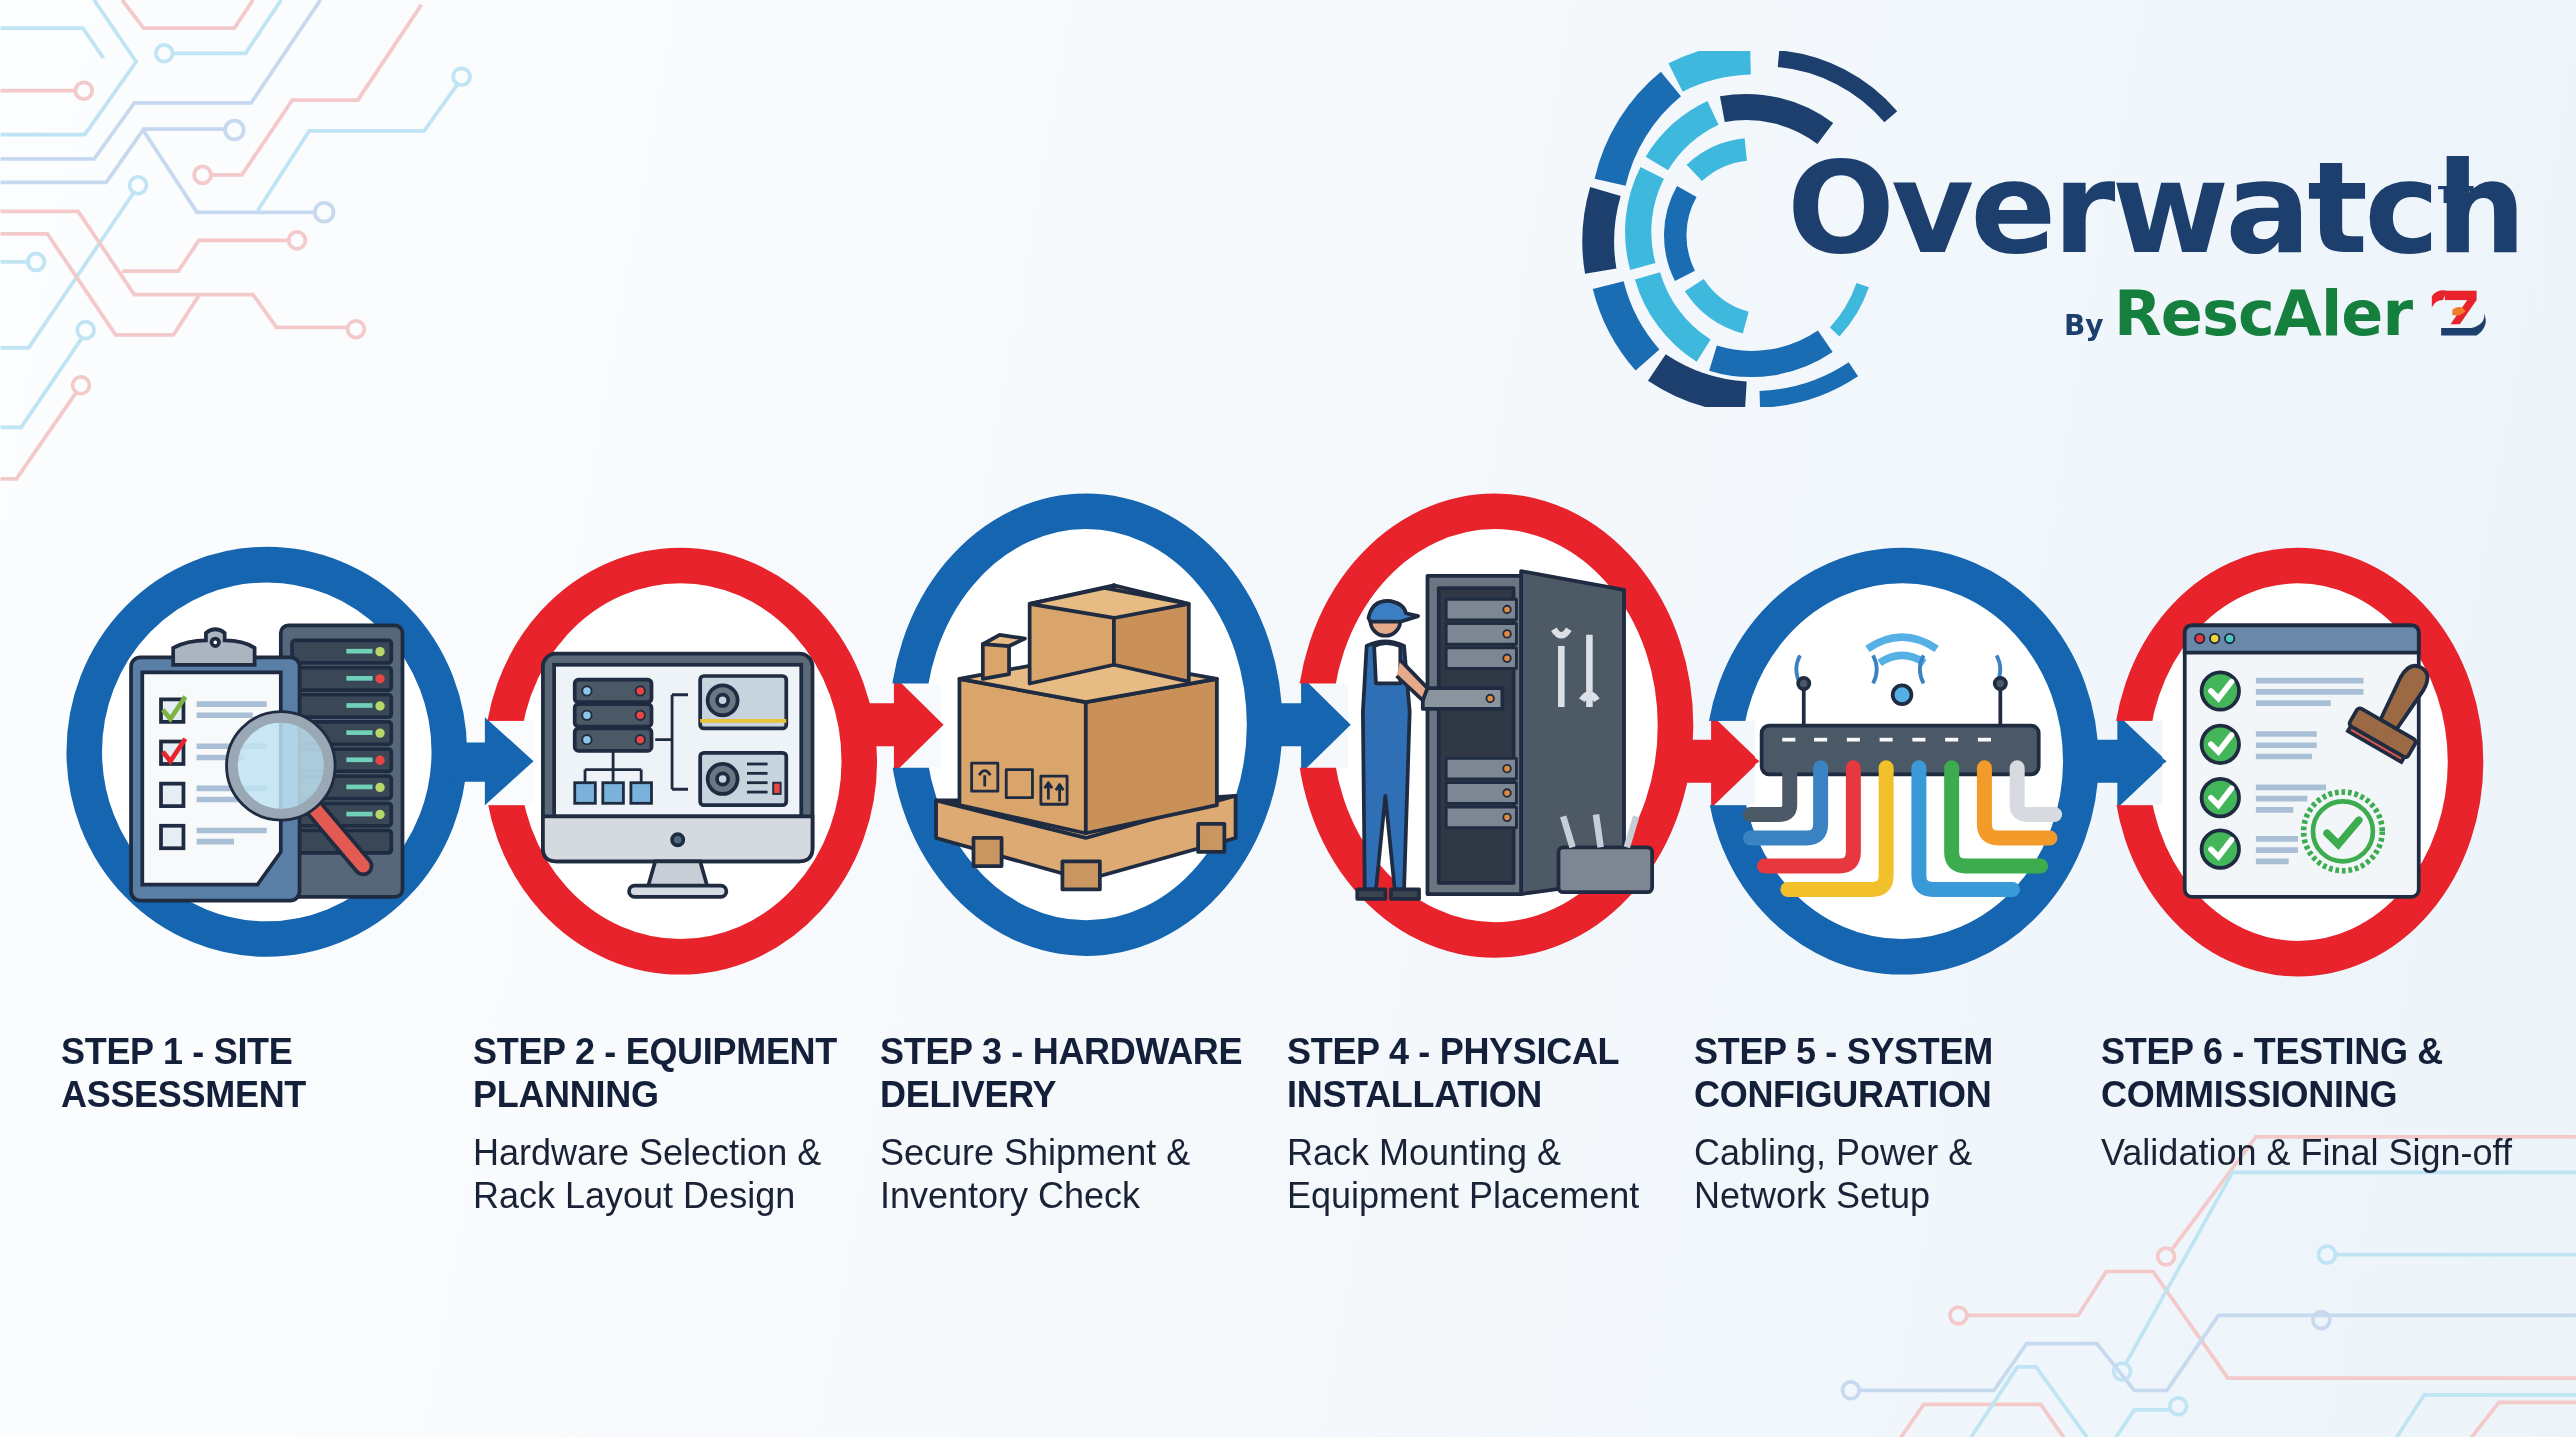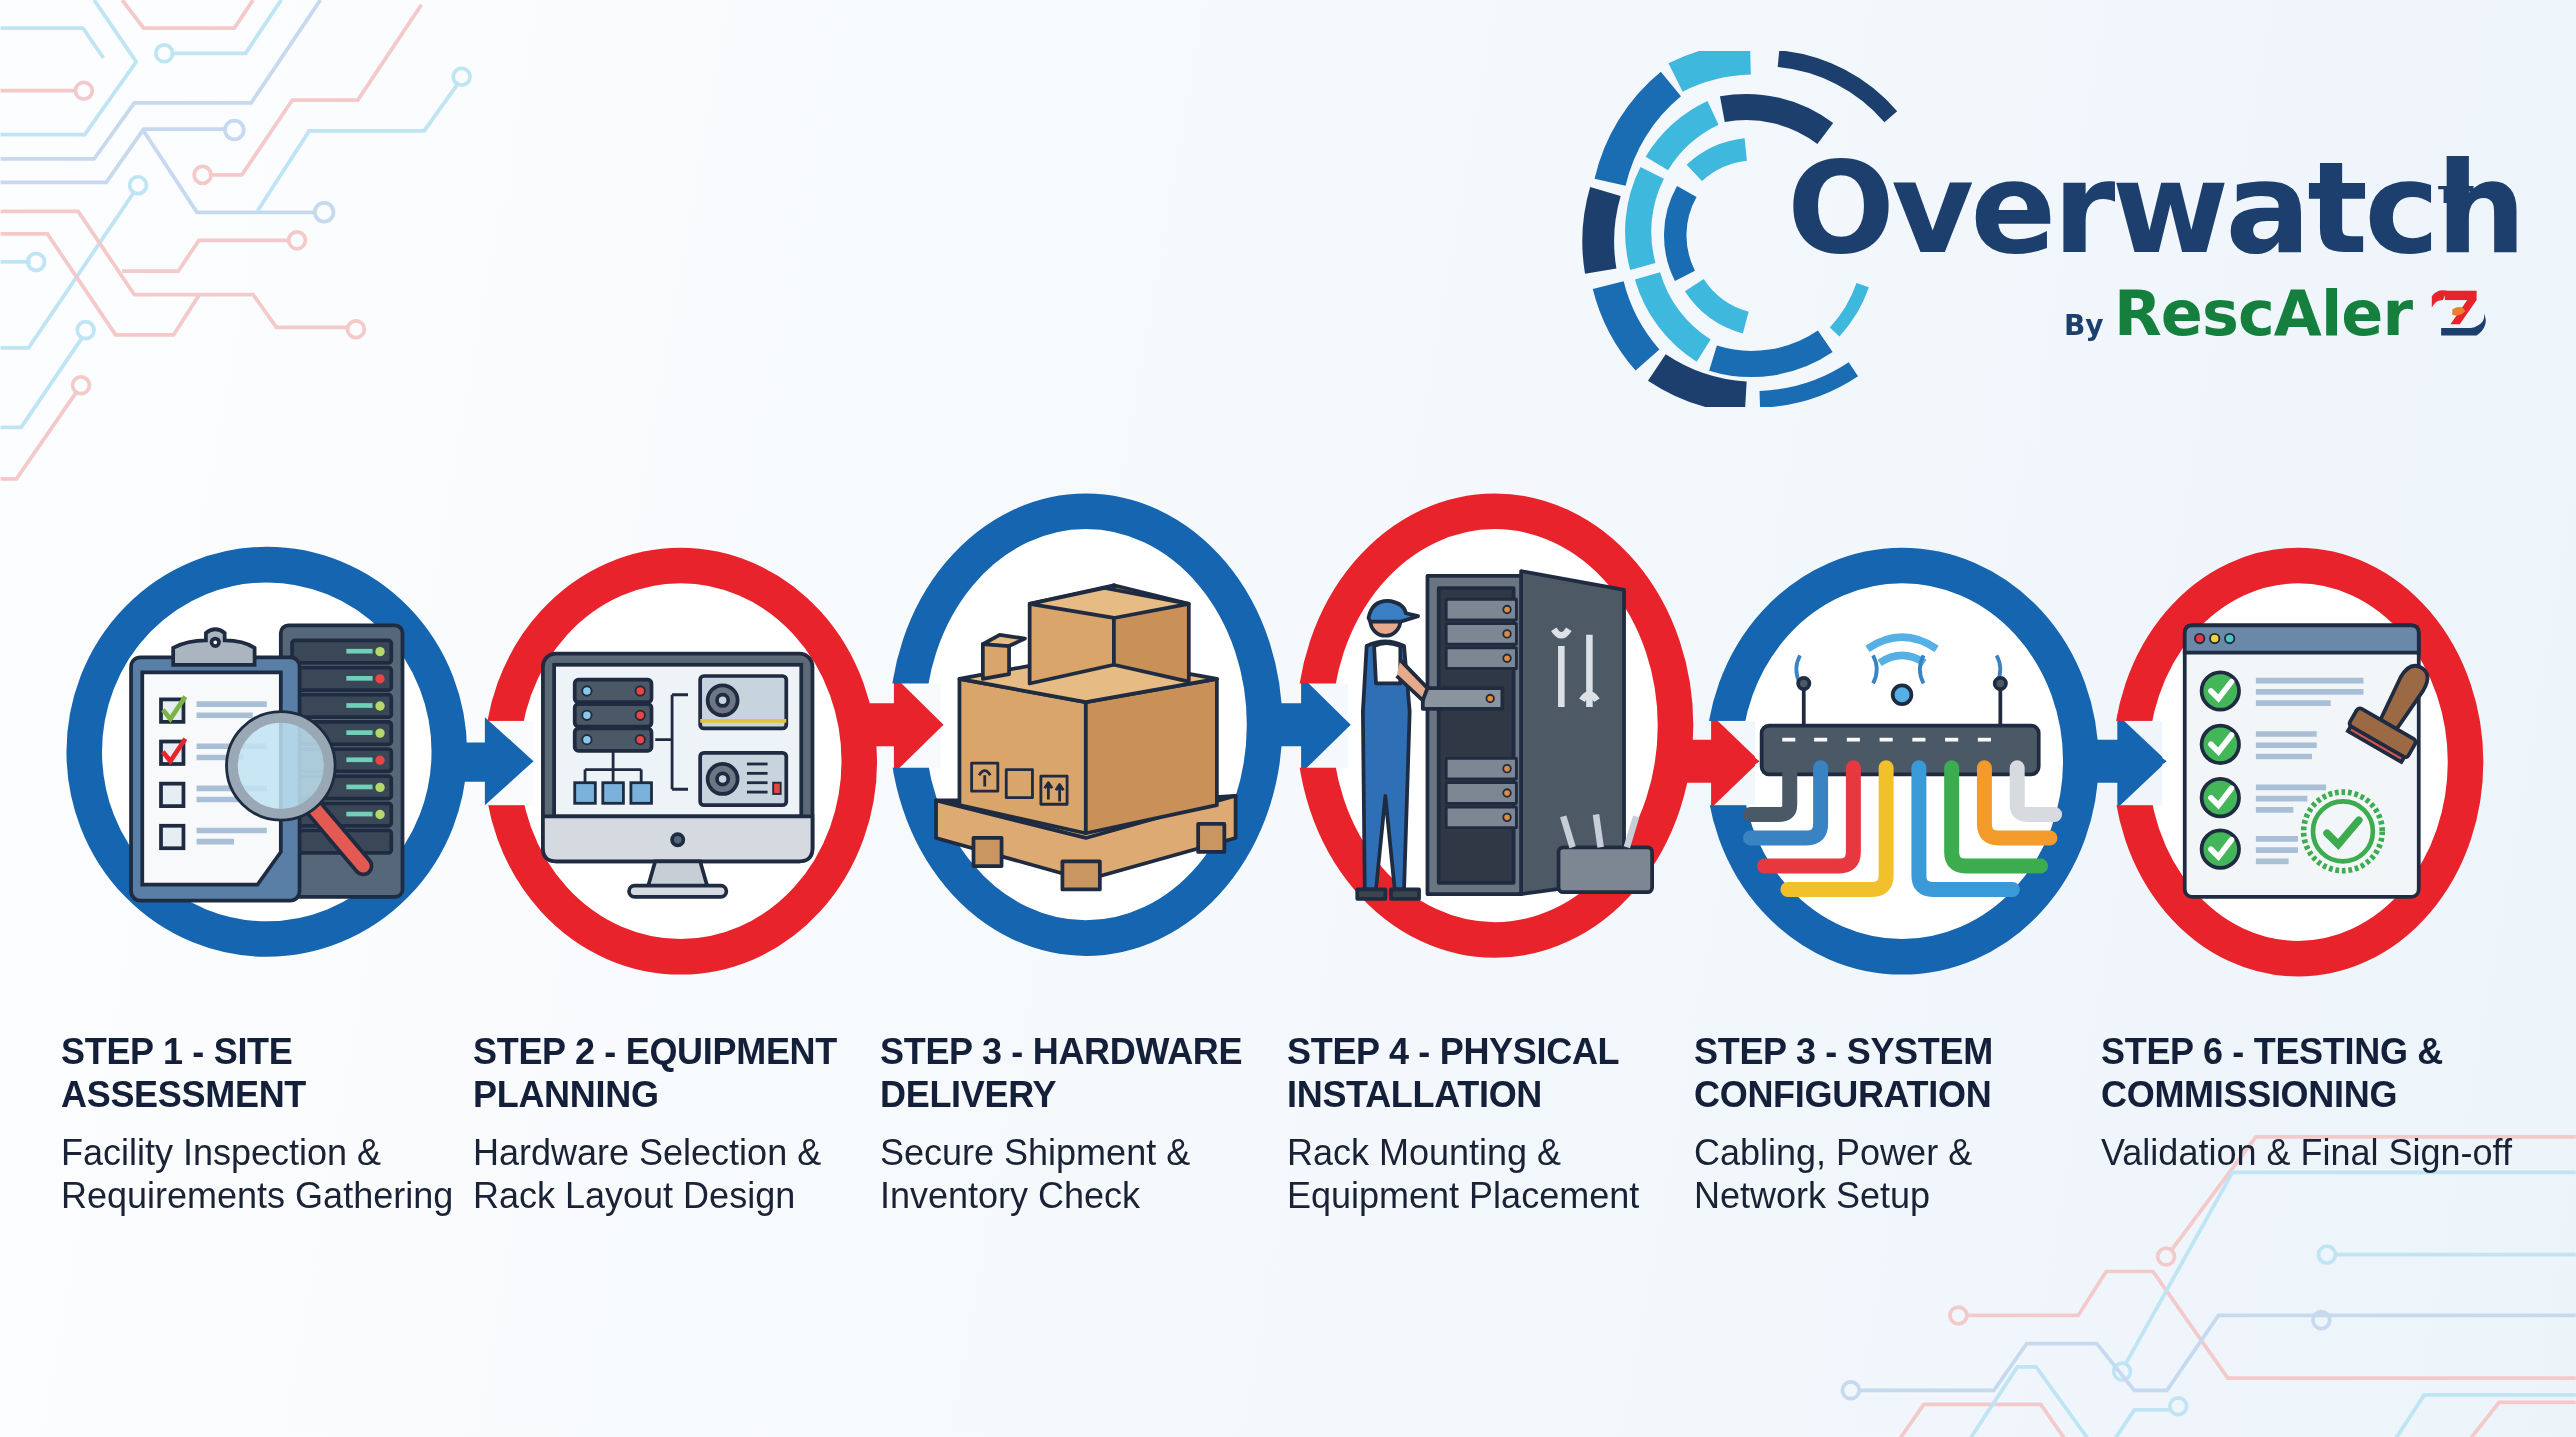--- a/index.html
+++ b/index.html
@@ -420,35 +420,34 @@
     <g transform="rotate(30 2540 790)">
       <path d="M2528 720 Q2528 700 2542 700 Q2556 700 2556 720 L2552 770 L2532 770 Z" fill="#9b6a45"></path>
       <rect x="2505" y="770" width="72" height="22" rx="4" fill="#9b6a45"></rect>
       <rect x="2508" y="792" width="66" height="6" fill="#d9574c"></rect>
     </g>
   </g>
 </svg>
 
 <div class="step-text" style="left:61px">
   <div class="step-title">STEP 1 - SITE ASSESSMENT</div>
-  <div class="step-desc">Facility Inspection &amp; Requirements Gathering</div>
 </div>
 <div class="step-text" style="left:473px">
   <div class="step-title">STEP 2 - EQUIPMENT PLANNING</div>
   <div class="step-desc">Hardware Selection &amp; Rack Layout Design</div>
 </div>
 <div class="step-text" style="left:880px">
   <div class="step-title">STEP 3 - HARDWARE DELIVERY</div>
   <div class="step-desc">Secure Shipment &amp; Inventory Check</div>
 </div>
 <div class="step-text" style="left:1287px">
   <div class="step-title">STEP 4 - PHYSICAL INSTALLATION</div>
   <div class="step-desc">Rack Mounting &amp; Equipment Placement</div>
 </div>
 <div class="step-text" style="left:1694px">
-  <div class="step-title">STEP 3 - SYSTEM CONFIGURATION</div>
+  <div class="step-title">STEP 5 - SYSTEM CONFIGURATION</div>
   <div class="step-desc">Cabling, Power &amp; Network Setup</div>
 </div>
 <div class="step-text" style="left:2101px">
   <div class="step-title">STEP 6 - TESTING &amp; COMMISSIONING</div>
   <div class="step-desc">Validation &amp; Final Sign-off</div>
 </div>
 
 
 </body></html>

